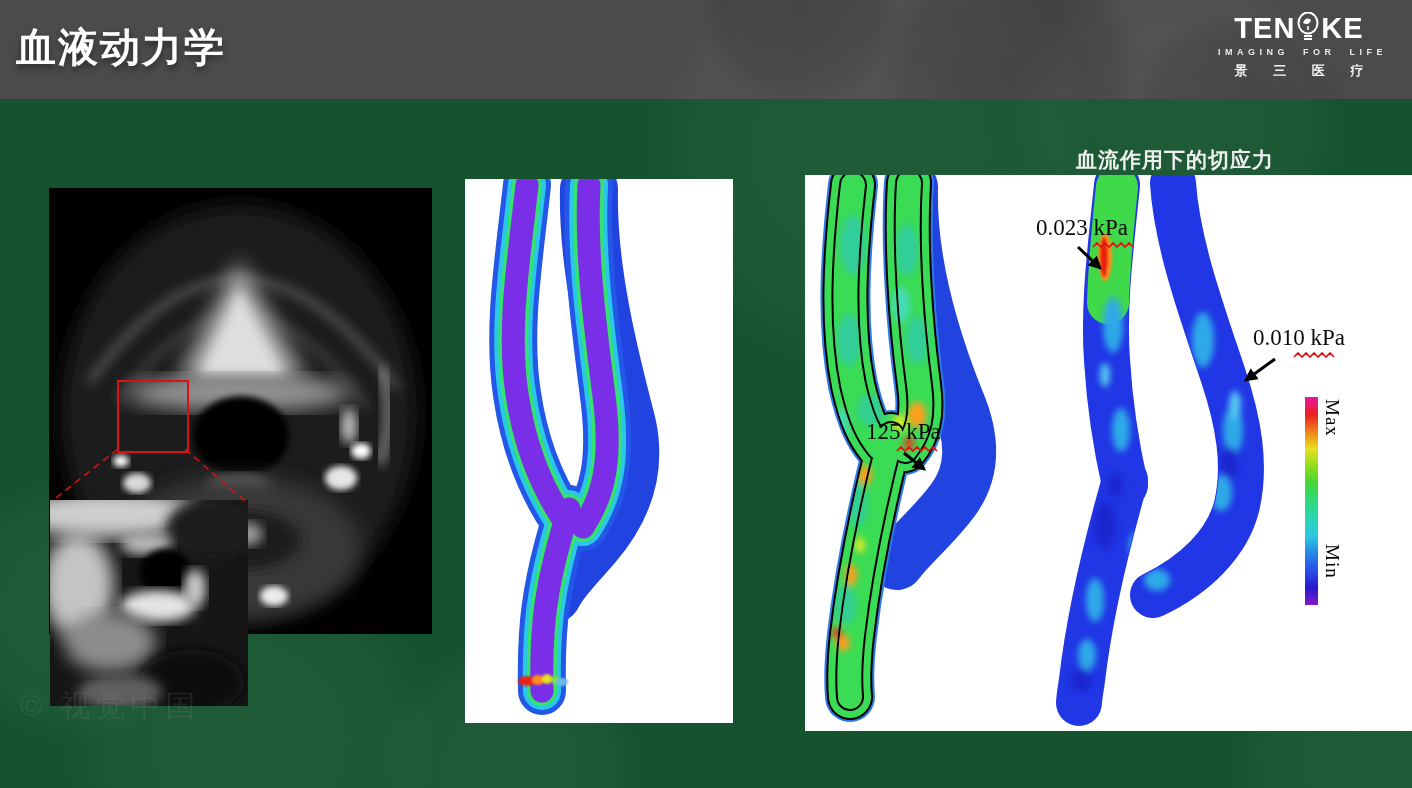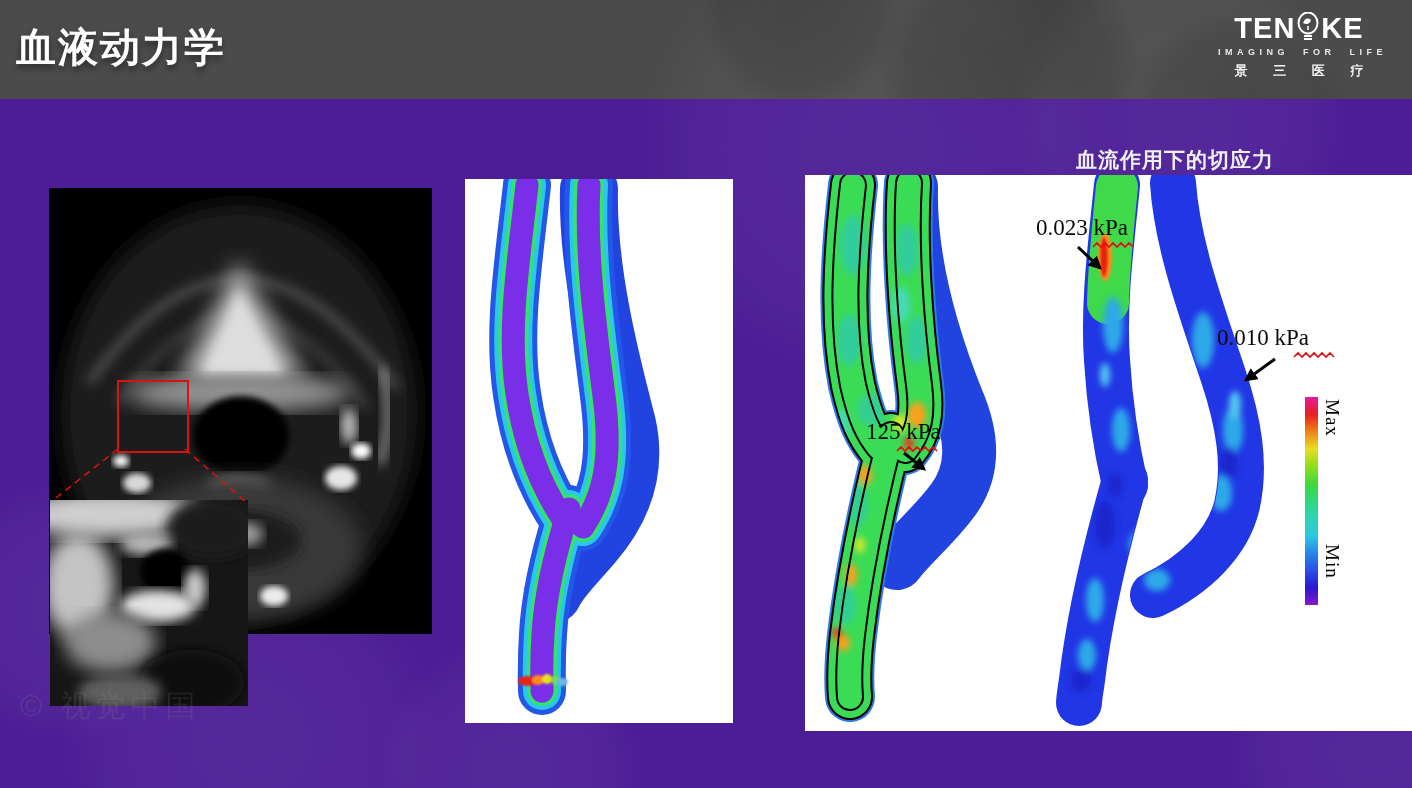--- a/index.html
+++ b/index.html
@@ -1,16 +1,16 @@
 <!DOCTYPE html>
 <html><head>
 <meta charset="utf-8">
 <style>
   html,body{margin:0;padding:0;background:#000;}
-  .slide{position:relative;width:1412px;height:788px;overflow:hidden;background:#4c1d95;font-family:"Liberation Sans",sans-serif;}
+  .slide{position:relative;width:1412px;height:788px;overflow:hidden;background:#14532d;font-family:"Liberation Sans",sans-serif;}
   
   .header{position:absolute;left:0;top:0;width:1412px;height:99px;background:#4b4b4b;overflow:hidden;}
   .header .blob{position:absolute;border-radius:50%;background:radial-gradient(circle,rgba(0,0,0,.16) 0%,rgba(0,0,0,.10) 55%,rgba(0,0,0,0) 72%);}
   .hb1{left:880px;top:-60px;width:260px;height:260px;}
   .hb2{left:1130px;top:10px;width:220px;height:220px;}
   .hb3{left:700px;top:-90px;width:200px;height:200px;}
   .title{position:absolute;left:16px;top:20px;font-size:40px;font-weight:700;color:#fff;letter-spacing:2px;text-shadow:0 4px 6px rgba(0,0,0,.45);}
   .logo{position:absolute;right:32px;top:12px;width:162px;text-align:center;color:#fff;}
   .logo-row{display:flex;align-items:center;justify-content:center;font-weight:700;font-size:29px;letter-spacing:1px;line-height:30px;}
   .logo-bulb{margin:0 1px 2px 1px;}
@@ -30,21 +30,21 @@
   .inset{position:absolute;left:50px;top:500px;width:198px;height:206px;background:#121212;z-index:3;}
   .connector{position:absolute;left:0;top:0;width:1412px;height:788px;pointer-events:none;z-index:4;}
   .panel{position:absolute;background:#fff;}
   .panel-mid{left:465px;top:179px;width:268px;height:544px;}
   .panel-right{left:805px;top:175px;width:567px;height:556px;padding-left:44px;}
   .flabel{position:absolute;color:#efefef;font-family:"Liberation Serif","DejaVu Serif",serif;font-size:21px;letter-spacing:1px;white-space:nowrap;}
   .flabel-structural{left:820px;top:141px;}
   .flabel-shear{left:1076px;top:146px;font-weight:bold;}
   .anno{position:absolute;color:#0b0b0b;font-family:"Liberation Serif","DejaVu Serif",serif;font-size:23px;white-space:nowrap;z-index:5;}
   .a1{left:231px;top:40px;}
-  .a2{left:412px;top:150px;}
+  .a2{left:448px;top:150px;}
   .a3{left:61px;top:244px;}
   .cbar{position:absolute;left:500px;top:222px;width:13px;height:208px;}
   .vtext{position:absolute;writing-mode:vertical-rl;color:#000;font-family:"Liberation Serif","DejaVu Serif",serif;font-size:19px;letter-spacing:1px;}
   .vmax{left:516px;top:224px;}
   .vmin{left:516px;top:369px;}
   .overlay-svg{position:absolute;left:0;top:0;z-index:4;pointer-events:none;}
   .watermark{position:absolute;left:20px;top:686px;font-size:30px;letter-spacing:5px;color:rgba(150,150,150,.16);z-index:5;font-weight:400;}
 </style>
 </head>
 <body>

